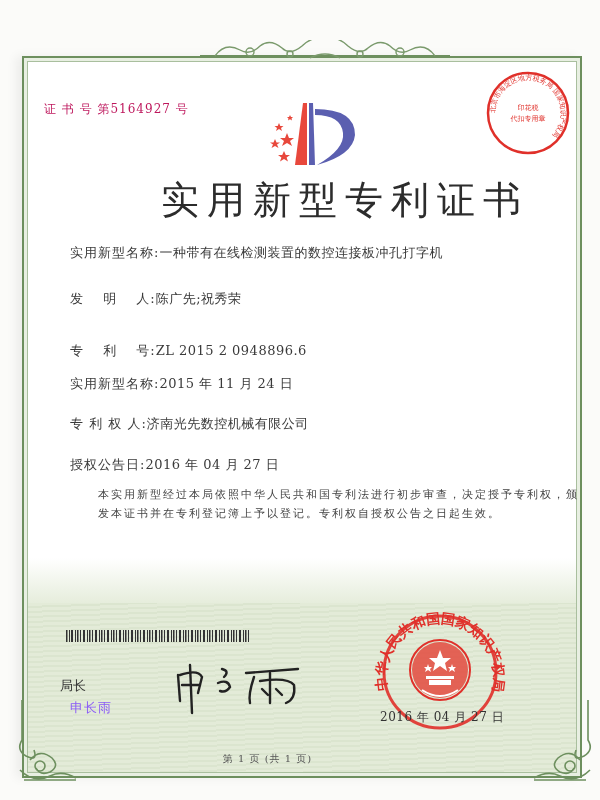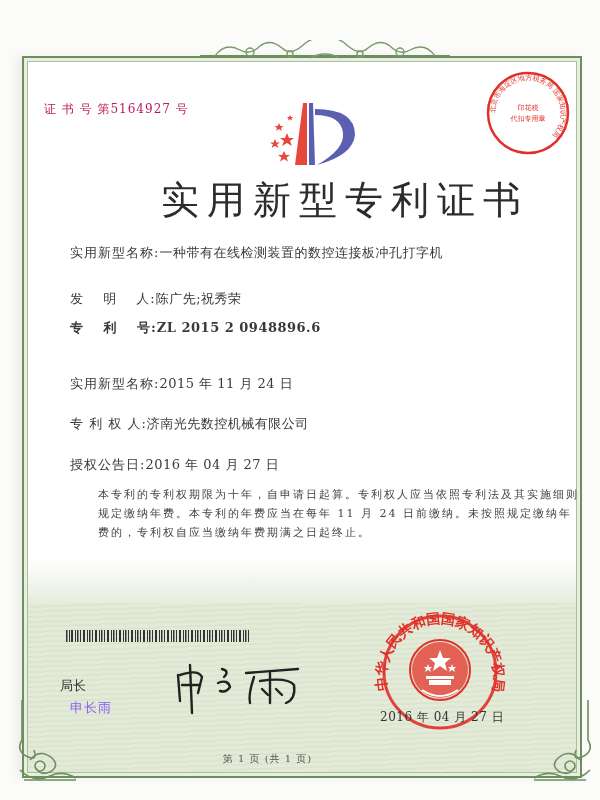--- a/index.html
+++ b/index.html
@@ -131,35 +131,35 @@
 </svg>
 
 <div class="title">实用新型专利证书</div>
 
 <div class="field" style="top:244px;">
   <span class="lbl">实用新型名称:</span><span class="val">一种带有在线检测装置的数控连接板冲孔打字机</span>
 </div>
 <div class="field" style="top:290px;">
   <span class="lbl">发　 明　 人:</span><span class="val">陈广先;祝秀荣</span>
 </div>
-<div class="field" style="top:319px;font-weight:bold;">
+<div class="field" style="top:342px;">
   <span class="lbl">专　 利　 号:</span><span class="val">ZL 2015 2 0948896.6</span>
 </div>
 <div class="field" style="top:375px;">
   <span class="lbl">实用新型名称:</span><span class="val">2015 年 11 月 24 日</span>
 </div>
 <div class="field" style="top:415px;">
   <span class="lbl">专 利 权 人:</span><span class="val">济南光先数控机械有限公司</span>
 </div>
 <div class="field" style="top:456px;">
   <span class="lbl">授权公告日:</span><span class="val">2016 年 04 月 27 日</span>
 </div>
 
 <div class="body-text">
-  <p class="cont" style="padding-left:48px;">本专利的专利权期限为十年，自申请日起算。专利权人应当依照专利法及其实施细则规定缴纳年费。本专利的年费应当在每年 11 月 24 日前缴纳。未按照规定缴纳年费的，专利权自应当缴纳年费期满之日起终止。</p>
+  <p class="cont" style="padding-left:48px;text-indent:0;">本实用新型经过本局依照中华人民共和国专利法进行初步审查，决定授予专利权，颁发本证书并在专利登记簿上予以登记。专利权自授权公告之日起生效。</p>
 </div>
 
 <svg class="barcode" viewBox="0 0 185 12" preserveAspectRatio="none">
   <g fill="#333">
     <rect x="0" y="0" width="1.5" height="12"></rect>
       <rect x="3" y="0" width="1" height="12"></rect>
       <rect x="5" y="0" width="2" height="12"></rect>
     <rect x="9" y="0" width="1" height="12"></rect>
       <rect x="11" y="0" width="1.5" height="12"></rect>
       <rect x="14" y="0" width="1" height="12"></rect>

